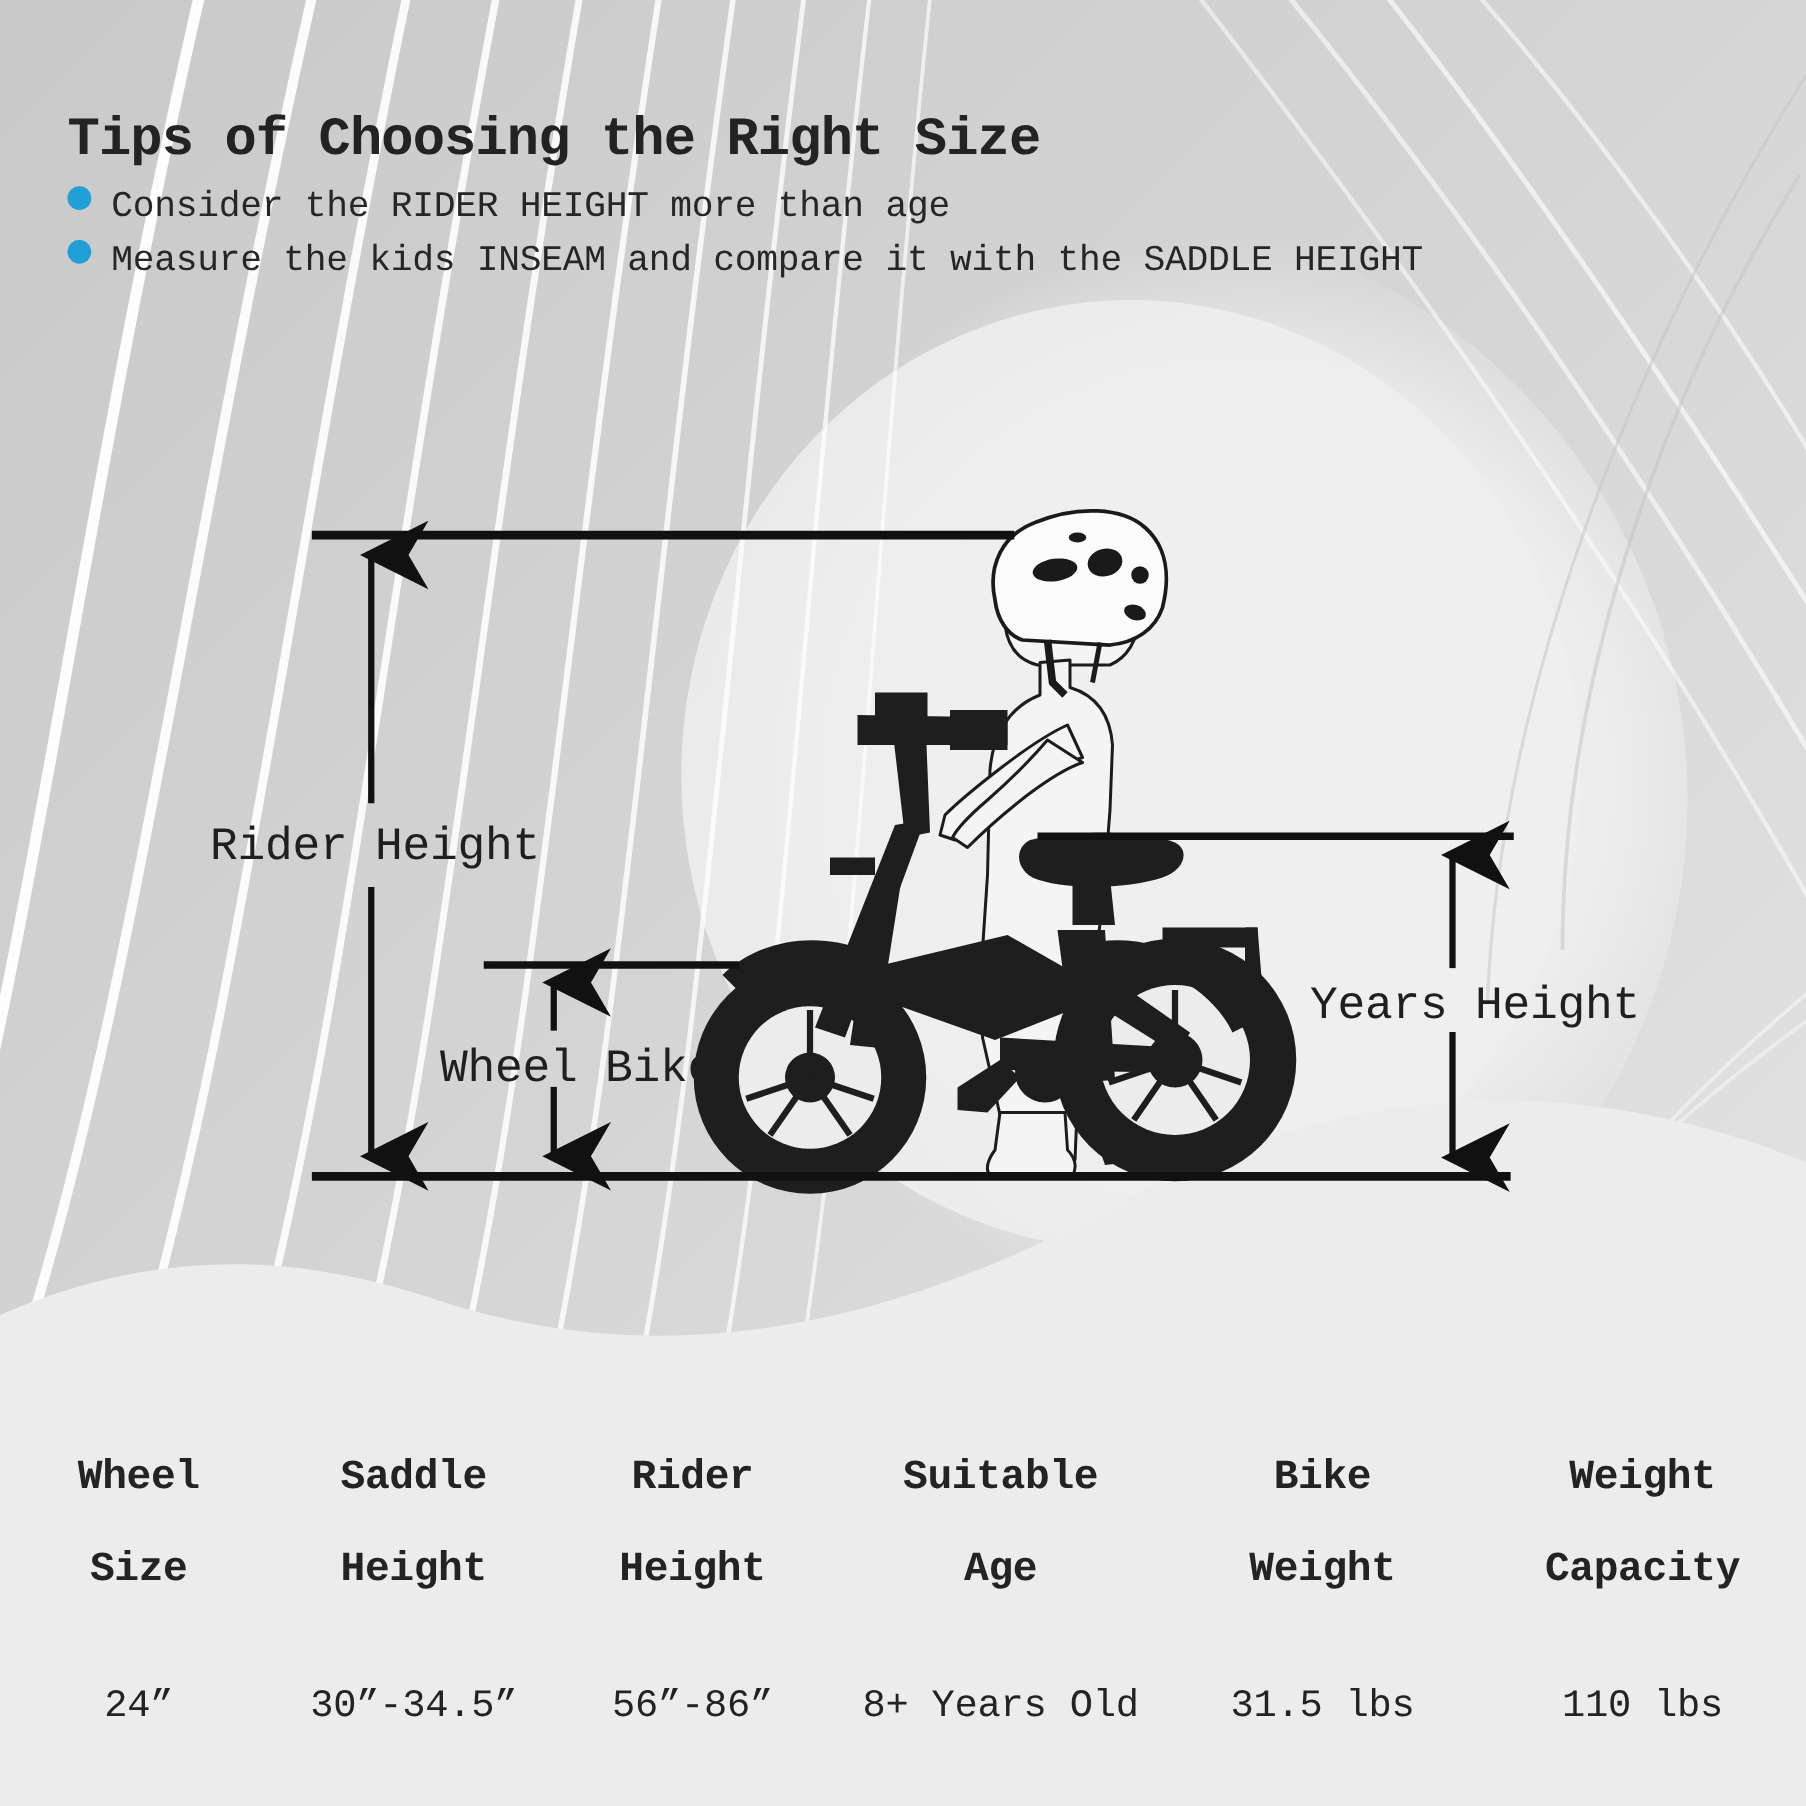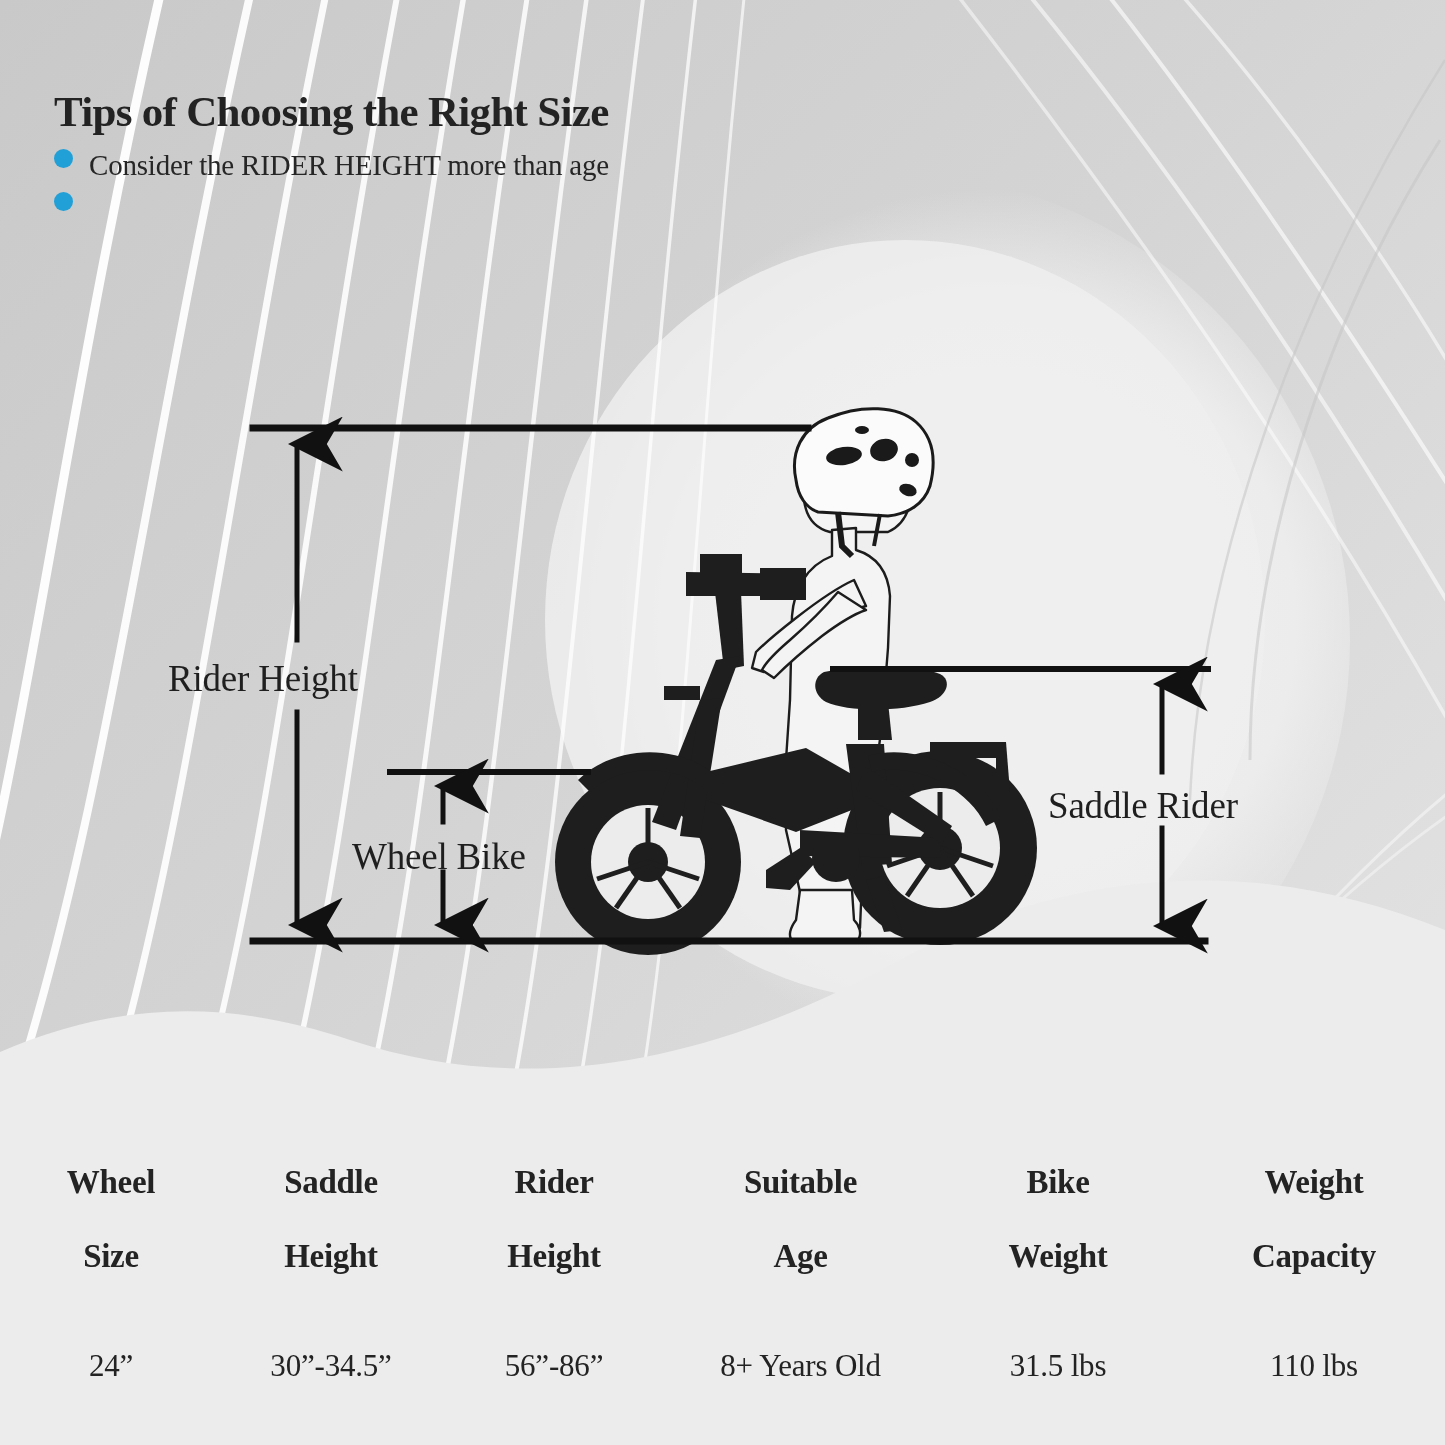--- a/index.html
+++ b/index.html
@@ -1,20 +1,20 @@
 <!DOCTYPE html>
 <html><head>
 <meta charset="utf-8">
 <style>
   html,body{margin:0;padding:0;background:#fff;}
   #page{
     position:relative;
     width:1445px;height:1445px;
     overflow:hidden;
-    font-family:Liberation Serif, serif;
+    font-family:Liberation Mono, monospace;
     background:#4d7c0f;
   }
 
   
   #bg-svg{position:absolute;inset:0;width:1445px;height:1445px;display:block;}
 
   
   #header{position:absolute;left:54px;top:88px;width:1320px;}
   #page-title{
     font-size:43px;font-weight:bold;color:#232323;
@@ -127,20 +127,21 @@
   <div id="header">
     <div id="page-title">Tips of Choosing the Right Size</div>
 
     <div class="bullet-row">
       <span class="bullet-dot" style="background: rgb(33, 160, 216);"></span>
       <span class="bullet-text">Consider the RIDER HEIGHT more than age</span>
     </div>
 
     <div class="bullet-row">
       <span class="bullet-dot" style="background: rgb(33, 160, 216);"></span>
+      <span class="bullet-text">Measure the kids INSEAM and compare it with the SADDLE HEIGHT</span>
     </div>
   </div>
 
   <svg id="diagram" viewBox="0 0 1445 1445">
     <defs>
       <marker id="arrUp" viewBox="0 0 12 12" refX="6" refY="2" markerWidth="11" markerHeight="11" orient="auto">
         <path d="M6 0 L12 12 L6 8.5 L0 12 Z" fill="#111111"></path>
       </marker>
       <marker id="arrDn" viewBox="0 0 12 12" refX="6" refY="10" markerWidth="11" markerHeight="11" orient="auto">
         <path d="M6 12 L0 0 L6 3.5 L12 0 Z" fill="#111111"></path>
@@ -297,21 +298,21 @@
       <line x1="443" y1="822" x2="443" y2="786" stroke-width="5" marker-end="url(#arrUp)"></line>
       <line x1="443" y1="872" x2="443" y2="925" stroke-width="5" marker-end="url(#arrDn)"></line>
 
       <line x1="1162" y1="772" x2="1162" y2="684" stroke-width="5" marker-end="url(#arrUp)"></line>
       <line x1="1162" y1="828" x2="1162" y2="926" stroke-width="5" marker-end="url(#arrDn)"></line>
     </g>
   </svg>
 
   <div class="dim-label" id="label-rider-height">Rider Height</div>
   <div class="dim-label" id="label-wheel-size">Wheel Bike</div>
-  <div class="dim-label" id="label-saddle-height">Saddle Rider</div>
+  <div class="dim-label" id="label-saddle-height">Years Height</div>
 
   <div id="table-area">
     <table id="spec-table">
       <thead>
         <tr>
           <th class="col-0">
             <span>Wheel</span>
             <span class="hl2">Size</span>
           </th>
           <th class="col-1">

